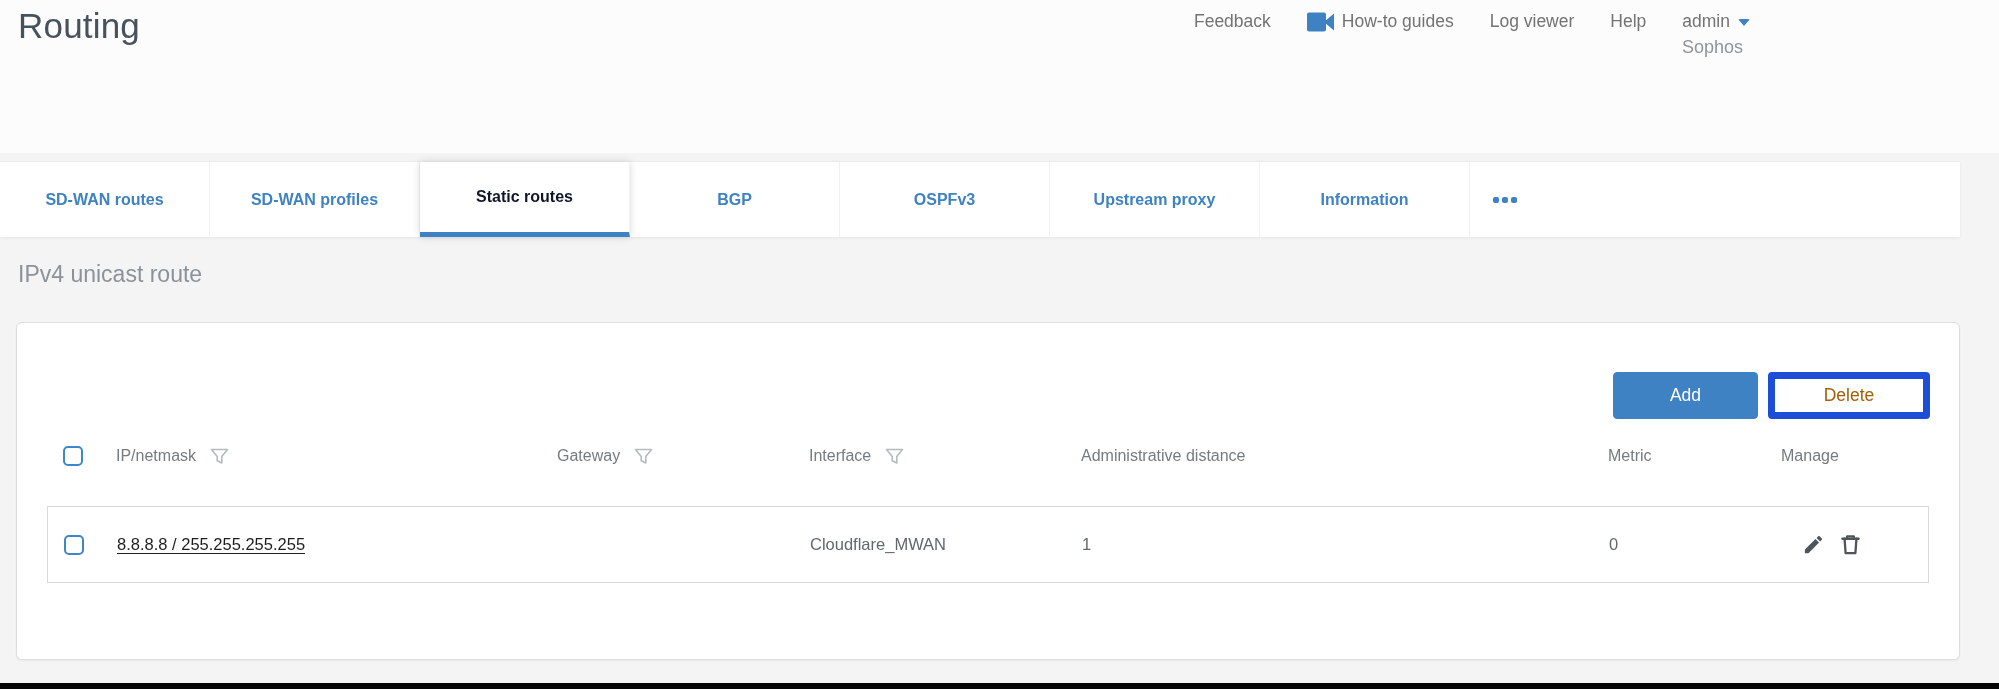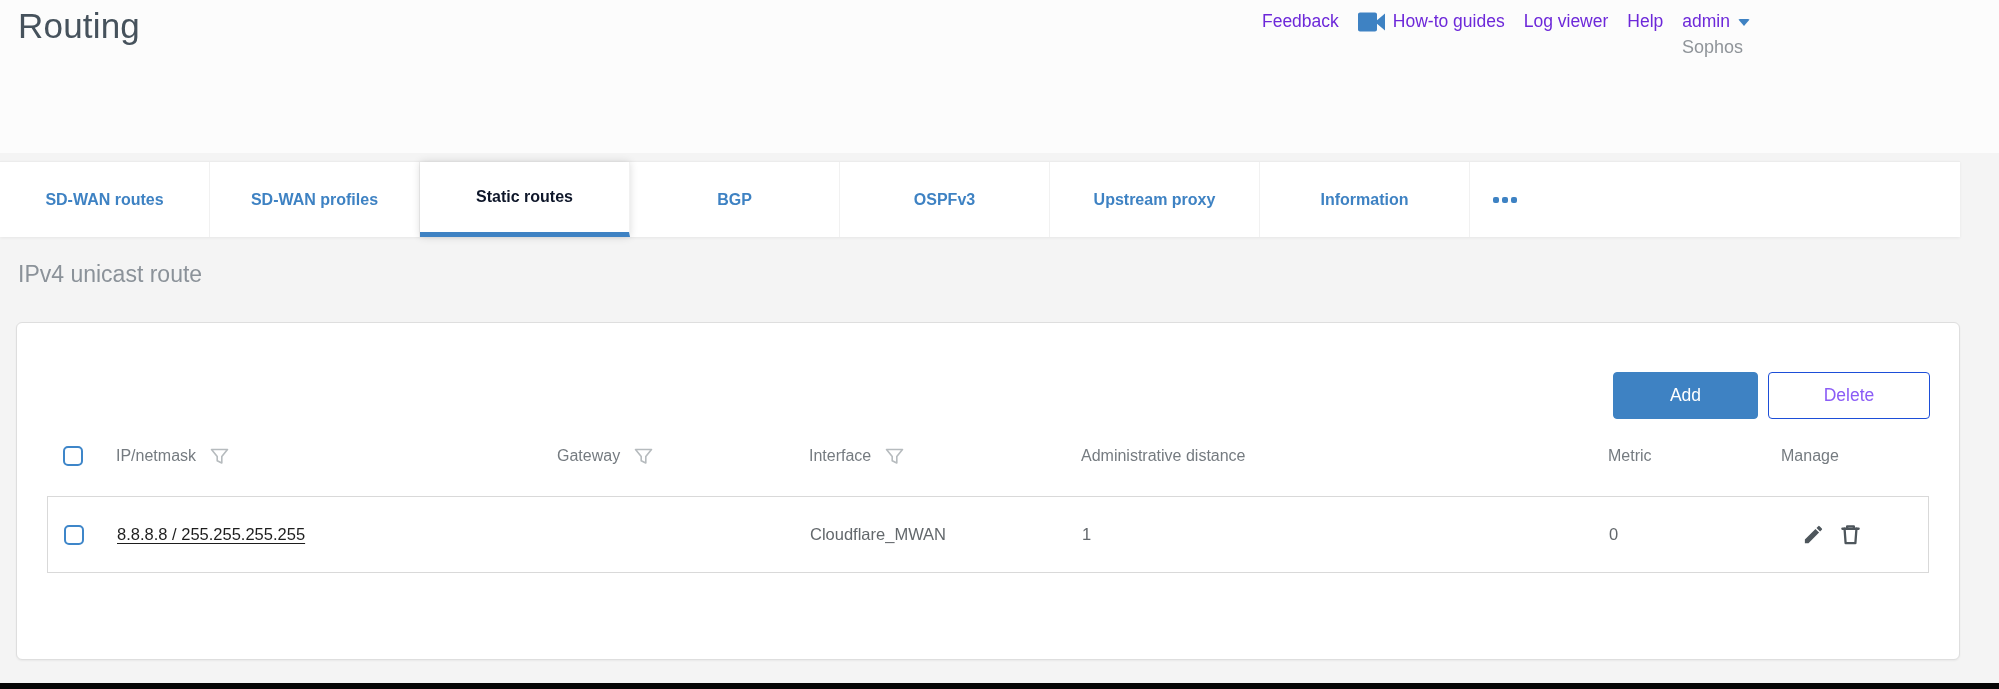--- a/index.html
+++ b/index.html
@@ -16,22 +16,22 @@
     position:absolute; top:0; left:0; width:1999px; height:153px;
     background:#fcfcfc;
   }
   .page-title {
     position:absolute; left:18px; top:3px;
     font-size:35px; line-height:46px; font-weight:400; color:#46525c;
     letter-spacing:0.2px;
   }
   .topnav {
     position:absolute; top:11px; right:249px;
-    display:flex; align-items:flex-start; gap:19px;
-    font-size:17.5px; color:#6d28d9;
+    display:flex; align-items:flex-start; gap:36px;
+    font-size:17.5px; color:#737373;
   }
   .topnav .navlink { display:flex; align-items:center; gap:8px; cursor:pointer; white-space:nowrap; }
   .cam-icon svg { display:block; }
   .user-menu { display:flex; align-items:center; gap:8px; cursor:pointer; }
   .caret-down {
     width:0; height:0; margin-top:2px;
     border-left:6px solid transparent; border-right:6px solid transparent;
     border-top:7px solid #3e82c3; border-radius:2px;
   }
   .brand {
@@ -76,37 +76,37 @@
     background:#ffffff; border:1px solid #dedede; border-radius:6px;
     box-shadow:0 1px 2px rgba(0,0,0,0.05);
   }
   .toolbar { position:absolute; top:49px; right:29px; display:flex; gap:10px;padding-left:40px; }
   .btn {
     height:47px; font-size:17.5px; border-radius:4px;
     font-family:"Liberation Sans", sans-serif; cursor:pointer;
     display:flex; align-items:center; justify-content:center;
   }
   .btn-add { width:145px; background:#3e82c3; color:#ffffff; border:1px solid #3e82c3; }
-  .btn-delete { width:162px; background:#ffffff; color:#8b5cf6; border:1px solid #1d4ed8; }
+  .btn-delete { width:162px; background:#ffffff; color:#a16207; border:7px solid #1d4ed8; }
 
   .table-wrap { position:absolute; left:30px; right:30px; top:115px; }
   .grid-cols {
     display:grid;
     grid-template-columns:69px 441px 252px 272px 527px 173px 1fr;
     align-items:center;
   }
   .thead { height:36px; color:#757b80; font-size:16px; }
   .th { display:flex; align-items:center; gap:14px; white-space:nowrap; }
   .funnel-icon svg { display:block; }
   .checkbox {
     width:20px; height:20px; margin-left:16px;
     border:2px solid #3e86c9; border-radius:5px; background:#fff; cursor:pointer;
   }
   .trow {
-    margin-top:22px; height:77px;
+    margin-top:32px; height:77px;
     border:1px solid #d9d9d9; background:#fff;
     color:#63686c; font-size:16.5px;
   }
   .cell-link {
     color:#1e1e1e; text-decoration:underline; cursor:pointer;
     text-underline-offset:3px;
   }
   .manage-cell { display:flex; align-items:center; gap:14px; padding-left:20px; }
   .icon-btn { cursor:pointer; display:flex; align-items:center; }
   .icon-btn svg { display:block; }

